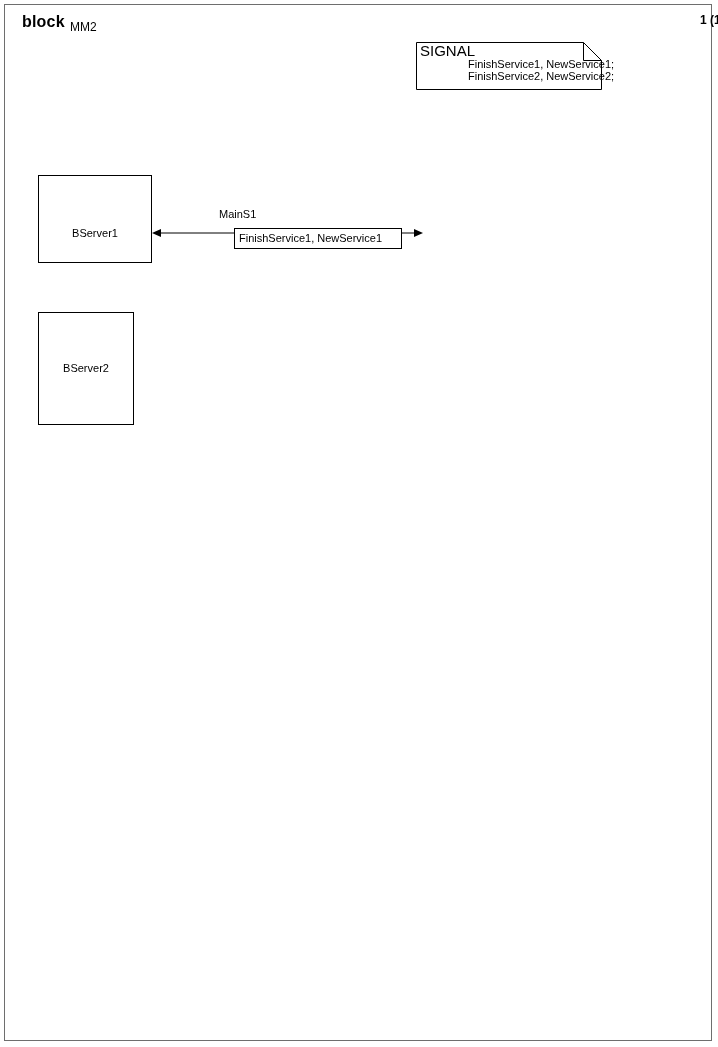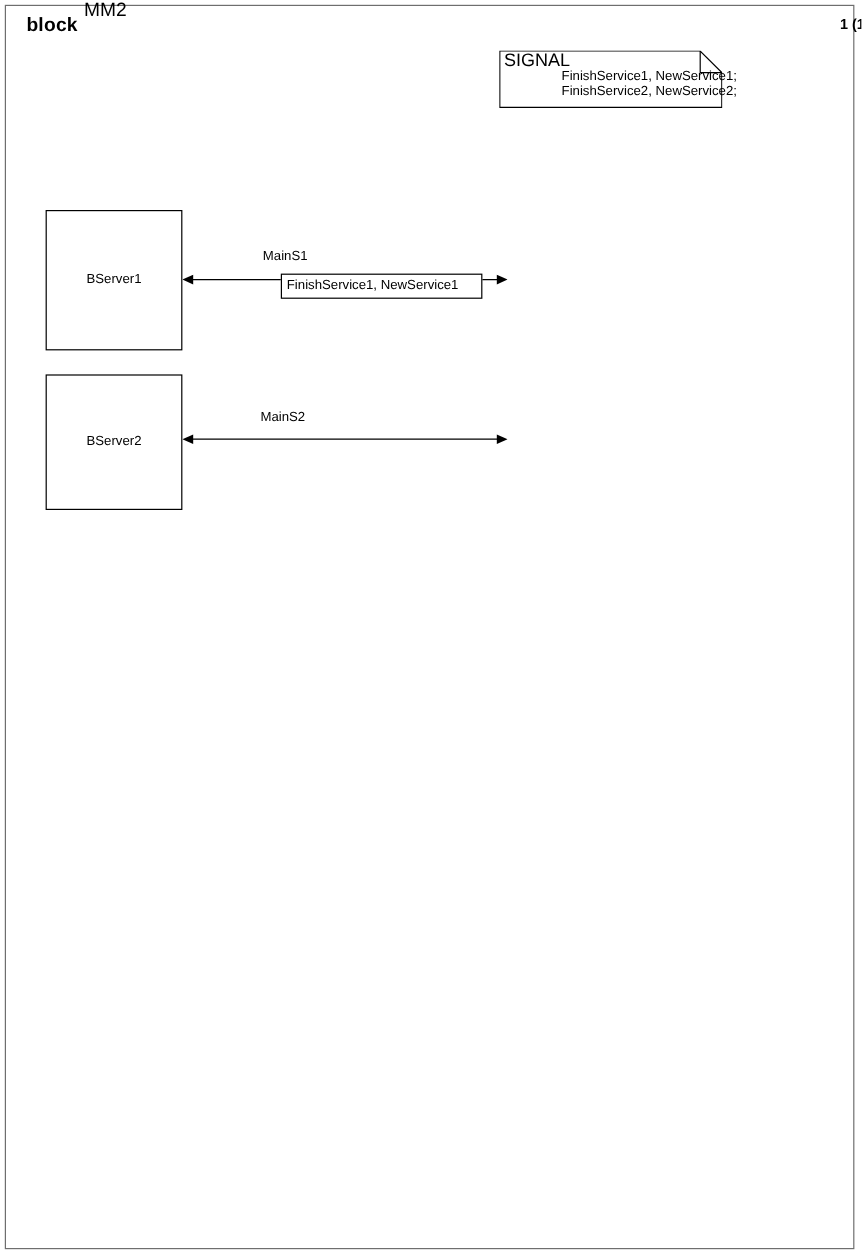--- a/index.html
+++ b/index.html
@@ -38,22 +38,22 @@
     left: 22px;
     top: 13px;
     font-size: 16px;
     font-weight: bold;
     letter-spacing: 0.2px;
     white-space: nowrap;
   }
   .hdr-name {
     position: absolute;
     left: 70px;
-    top: 0;
-    font-size: 16px;
+    top: 20px;
+    font-size: 12px;
     white-space: nowrap;
   }
   .hdr-page {
     position: absolute;
     left: 700px;
     top: 13px;
     font-size: 12px;
     font-weight: bold;
     white-space: nowrap;
   }
@@ -95,24 +95,24 @@
   }
   .block-box .block-label {
     position: absolute;
     left: 0;
     right: 0;
     text-align: center;
     font-size: 11px;
     white-space: nowrap;
   }
 
-  #box-bserver1 { left: 38px; top: 175px; width: 114px; height: 117px; }
+  #box-bserver1 { left: 38px; top: 175px; width: 114px; height: 88px; }
   #box-bserver1 .block-label { top: 51px; }
 
-  #box-bserver2 { left: 38px; top: 312px; width: 114px; height: 113px; }
+  #box-bserver2 { left: 38px; top: 312px; width: 96px; height: 113px; }
   #box-bserver2 .block-label { top: 49px; }
 
   #box-bqueue  { left: 423px; top: 172px; width: 256px; height: 251px; }
   #box-bqueue .block-label { top: 121px; }
 
   
   .channel { position: absolute; }
   .channel .chan-line {
     position: absolute;
     left: 0;
@@ -179,22 +179,14 @@
   <div class="channel" id="channel-mains1">
     <svg class="chan-line" viewBox="0 0 271 12" width="271" height="12">
       <line x1="3" y1="6" x2="268" y2="6" stroke="#000000" stroke-width="1"></line>
       <polygon points="0,6 9,2 9,10" fill="#000000"></polygon>
       <polygon points="271,6 262,2 262,10" fill="#000000"></polygon>
     </svg>
     <div class="chan-name">MainS1</div>
   </div>
   <div class="siglist" id="sig-box-1">FinishService1, NewService1</div>
 
-  <div class="channel" id="channel-mains2">
-    <svg class="chan-line" viewBox="0 0 271 12" width="271" height="12">
-      <line x1="3" y1="6" x2="268" y2="6" stroke="#000000" stroke-width="1"></line>
-      <polygon points="0,6 9,2 9,10" fill="#000000"></polygon>
-      <polygon points="271,6 262,2 262,10" fill="#000000"></polygon>
-    </svg>
-    <div class="chan-name">MainS2</div>
-  </div>
 
 </div>
 
 </body></html>

